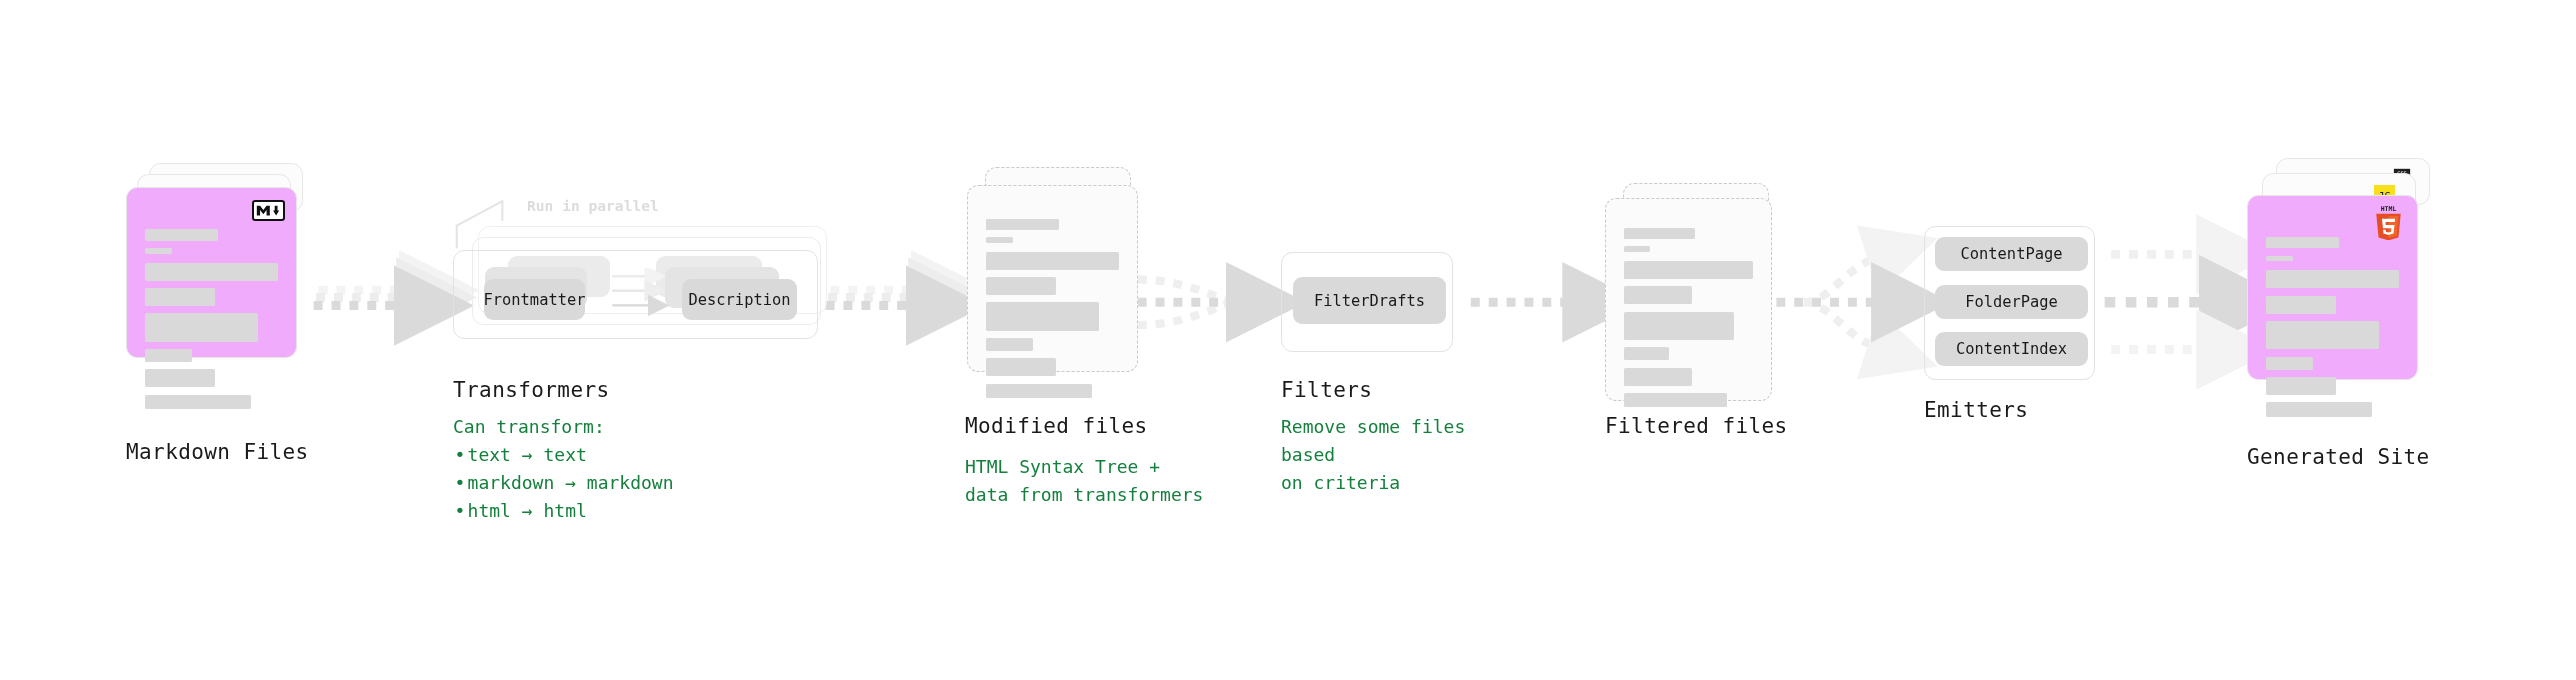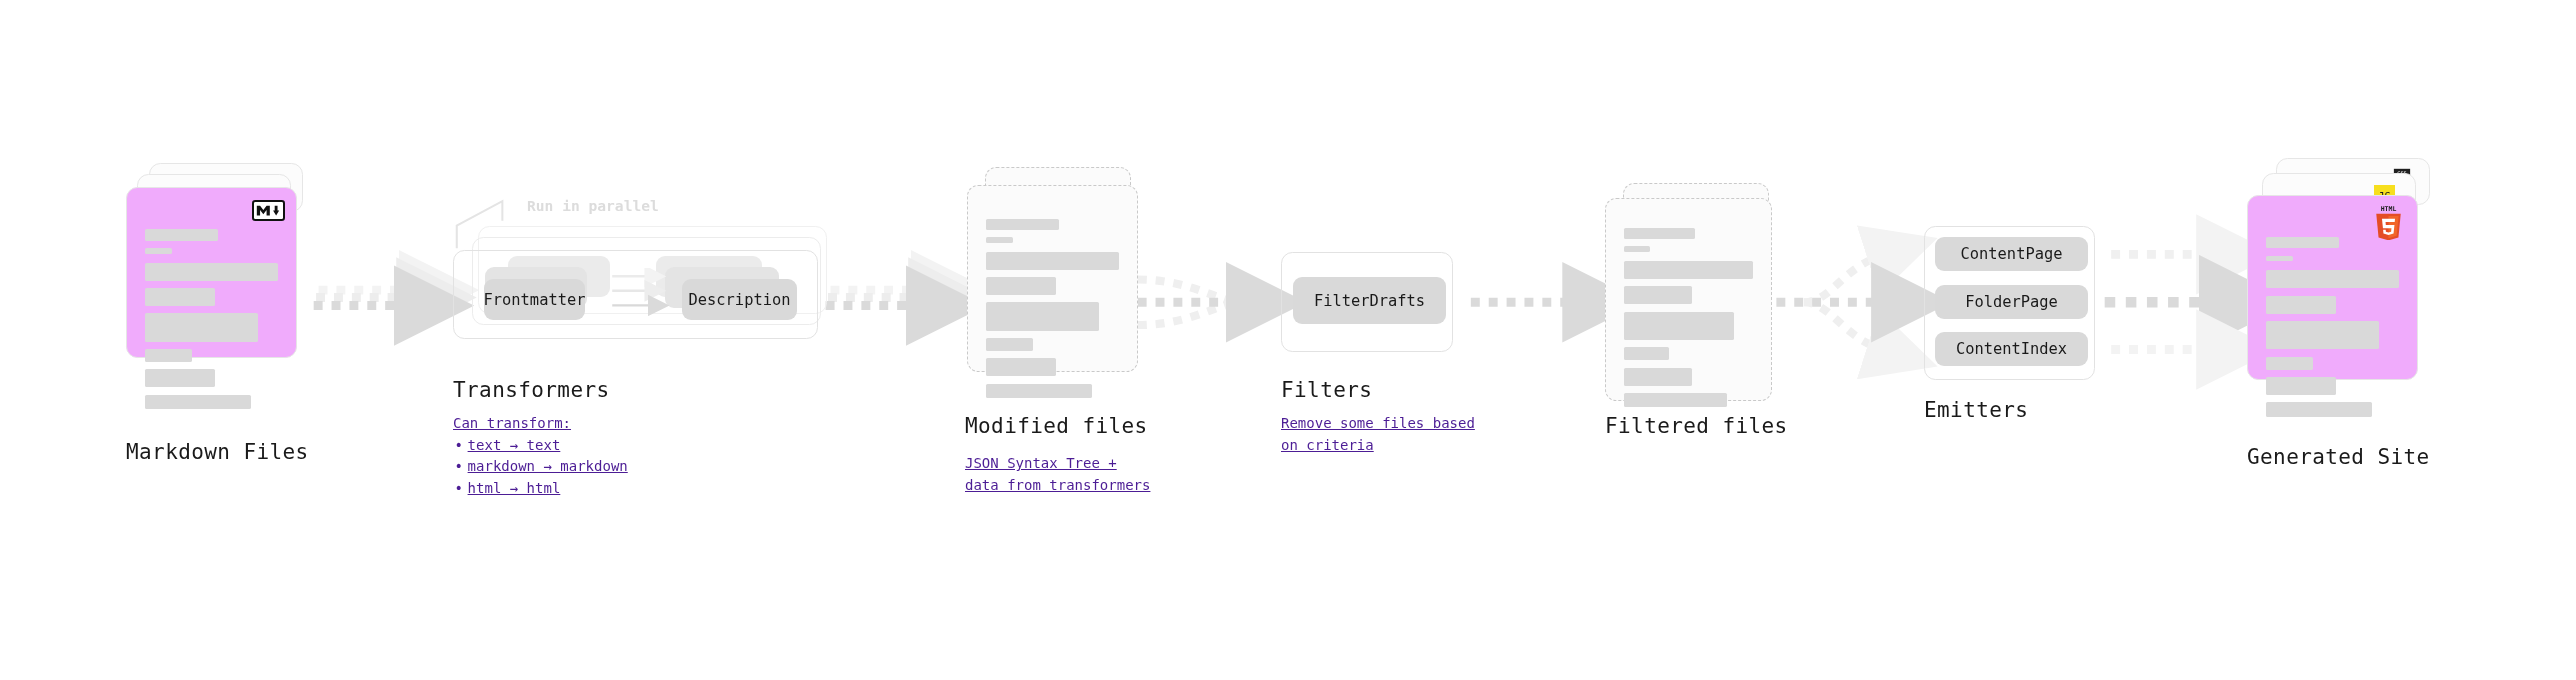--- a/index.html
+++ b/index.html
@@ -76,25 +76,24 @@
   
   .sec-title {
     position: absolute;
     font-size: 21px;
     color: #1a1a1a;
     letter-spacing: 0.4px;
     white-space: nowrap;
   }
   .sec-desc {
     position: absolute;
-    font-size: 14px;
+    font-size: 18px;
     line-height: 1.55;
-    color: #4c1d95;
+    color: #15803d;
     white-space: pre-line;
-    text-decoration: underline;
   }
   .sec-desc.list {
     white-space: normal;
   }
   .sec-desc ul {
     margin: 0;
     padding: 0 0 0 14.6px;
     list-style: none;
   }
   .sec-desc li {
@@ -274,21 +273,21 @@
         <div class="bar" style="width:100%; height:18px;"></div>
         <div class="bar" style="width:53%; height:18px;"></div>
         <div class="bar" style="width:85%; height:28.4px;"></div>
         <div class="bar" style="width:35%; height:13px;"></div>
         <div class="bar" style="width:53%; height:18px;"></div>
         <div class="bar" style="width:80%; height:14.6px;"></div>
       </div>
     </div>
   </div>
   <div class="sec-title" style="left:965px; top:414px;">Modified files</div>
-  <div class="sec-desc" style="left:965px; top:453px; width:244px;">JSON Syntax Tree +
+  <div class="sec-desc" style="left:965px; top:453px; width:244px;">HTML Syntax Tree +
 data from transformers</div>
 
   <div>
     <div class="group-box" style="left:1281px; top:252px; width:172px; height:100px;"></div>
     <div class="chip" style="left:1293px; top:277px; width:153px; height:47px;">FilterDrafts</div>
   </div>
   <div class="sec-title" style="left:1281px; top:378px;">Filters</div>
   <div class="sec-desc" style="left:1281px; top:413px; width:244px;">Remove some files based
 on criteria</div>
 

